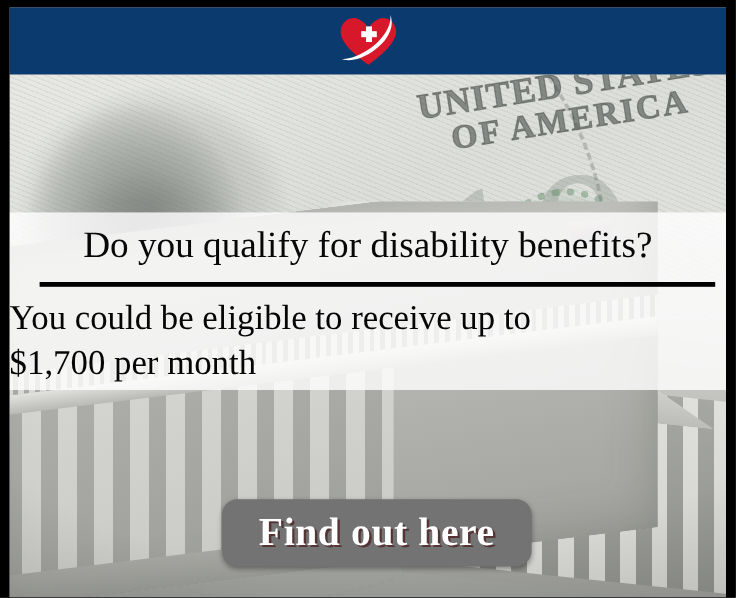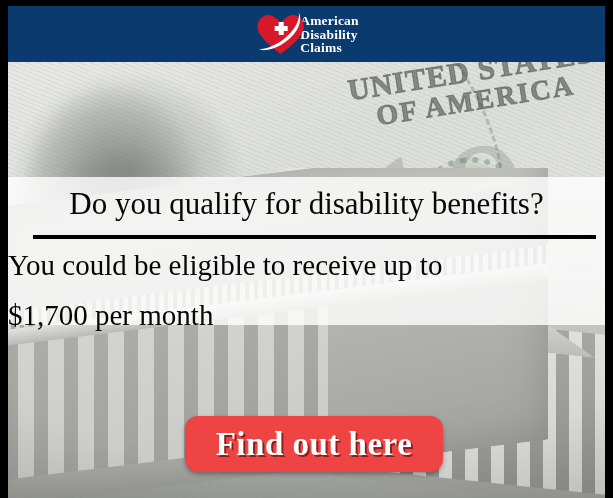--- a/index.html
+++ b/index.html
@@ -284,28 +284,28 @@
   }
   .subline{
     position:absolute;
     left:0; top:240px; width:100%;
     z-index:25;
     font-family:"Liberation Serif", serif;
     font-size:29px;
     line-height:38px;
     color:#060606;
   }
-  .subline .row2{ display:block;margin-top:12px; }
+  .subline .row2{ display:block; }
 
   
   .cta{
     position:absolute;
     left:177px; top:410px;
     width:258px; height:56px;
-    background:#ef4444;
+    background:#737373;
     border:none;
     border-radius:13px;
     color:#ffffff;
     font-family:"Liberation Serif", serif;
     font-weight:700;
     font-size:33px;
     line-height:56px;
     letter-spacing:0.5px;
     text-align:center;
     cursor:pointer;
@@ -323,25 +323,20 @@
 
     <div class="header">
       <div class="logo-wrap">
         <div class="logo-mark">
           <svg viewBox="0 0 52 46" xmlns="http://www.w3.org/2000/svg">
             <path d="M26 43 C 8 30, 2 21, 3 14 C 4 6, 12 2, 18 5 C 22 7, 25 10, 26 13 C 27 10, 30 7, 34 5 C 40 2, 48 6, 49 14 C 50 21, 44 30, 26 43 Z" fill="#d7182a"></path>
             <rect x="20" y="15" width="13" height="5" fill="#ffffff"></rect>
             <rect x="24" y="11" width="5" height="13" fill="#ffffff"></rect>
             <path d="M44 1 C 46 8, 40 20, 28 29 C 18 36, 8 39, 3 38 C 10 41, 22 38, 32 30 C 44 21, 48 9, 44 1 Z" fill="#ffffff"></path>
           </svg>
-        </div>
-        <div class="logo-text">
-          <span>American</span>
-          <span>Disability</span>
-          <span>Claims</span>
         </div>
       </div>
     </div>
 
     <div class="photo">
 
       <div class="note">
         <div class="note-lines"></div>
         <div class="portrait-oval"></div>
         <div class="portrait-ring"></div>

